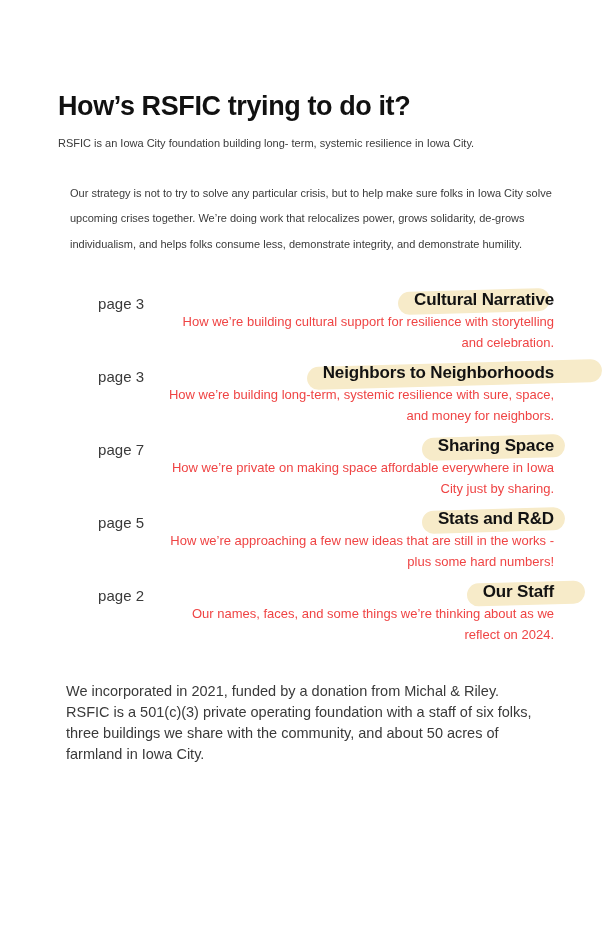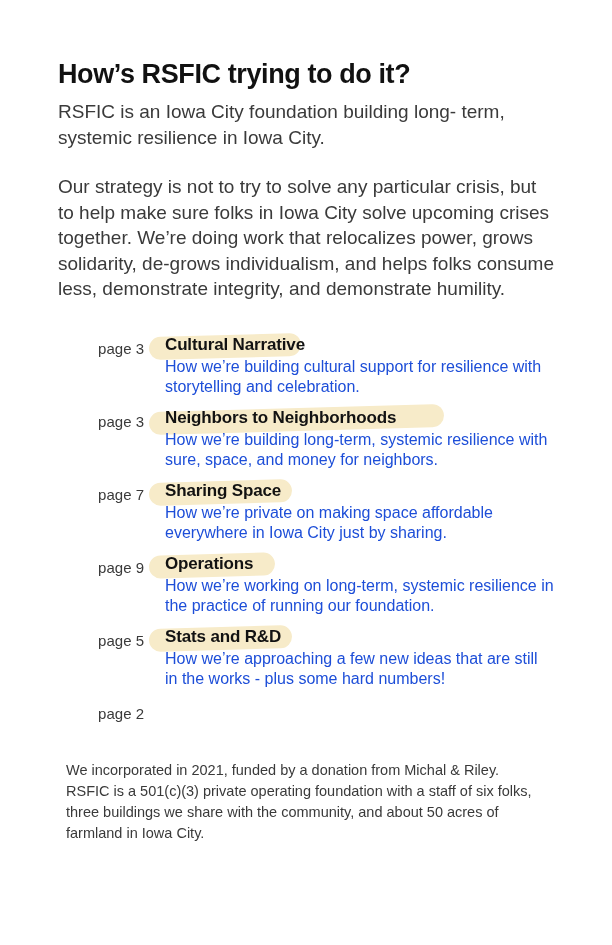--- a/index.html
+++ b/index.html
@@ -19,40 +19,41 @@
     position: relative;
     width: 612px;
     height: 945px;
     box-sizing: border-box;
     padding: 0 58px;
   }
 
   
   .doc-title {
     margin: 0;
-    padding-top: 58px;
+    padding-top: 90px;
     font-size: 27px;
     line-height: 32px;
     font-weight: 700;
     letter-spacing: -0.4px;
     color: #111111;
   }
 
   
   .intro {
     margin: 0;
     padding-top: 9px;
-    font-size: 19px;
+    font-size: 11px;
     line-height: 25.5px;
     color: #3a3a3a;
     max-width: 500px;
   }
   .intro.second {
     padding-top: 24px;
     max-width: 498px;
+    margin-left: 12px;
   }
 
   
   .toc {
     margin-top: 32px;
   }
   .toc-row {
     display: flex;
     align-items: flex-start;
     margin-bottom: 9px;
@@ -64,20 +65,21 @@
     padding-top: 5px;
     font-size: 15px;
     line-height: 20px;
     color: #3a3a3a;
     white-space: nowrap;
   }
   .toc-body {
     position: relative;
     flex: 1 1 auto;
     padding-left: 9px;
+    text-align: right;
   }
 
   .toc-title-wrap {
     position: relative;
     display: inline-block;
   }
   .toc-highlight {
     position: absolute;
     left: -16px;
     top: 1px;
@@ -96,23 +98,23 @@
     line-height: 22px;
     font-weight: 700;
     color: #121212;
     letter-spacing: -0.15px;
   }
   .toc-desc {
     position: relative;
     z-index: 1;
     margin: 0;
     padding-top: 1px;
-    font-size: 16px;
+    font-size: 13px;
     line-height: 20.5px;
-    color: #1d4ed8;
+    color: #ef4444;
   }
 
   
   .footer-note {
     margin: 8px;
     padding-top: 27px;
     font-size: 14.5px;
     line-height: 21px;
     color: #3a3a3a;
     max-width: 480px;
@@ -157,43 +159,40 @@
       <div class="toc-pagenum">page 7</div>
       <div class="toc-body">
         <span class="toc-title-wrap">
           <span class="toc-highlight" style="width: 143px; background: rgb(247, 235, 201);"></span>
           <span class="toc-title">Sharing Space</span>
         </span>
         <p class="toc-desc">How we’re private on making space affordable everywhere in Iowa City just by sharing.</p>
       </div>
     </div>
 
-    <div class="toc-row">
-      <div class="toc-pagenum">page 9</div>
-      <div class="toc-body">
-        <span class="toc-title-wrap">
-          <span class="toc-highlight" style="width: 126px; background: rgb(247, 235, 201);"></span>
-          <span class="toc-title">Operations</span>
-        </span>
-        <p class="toc-desc">How we’re working on long-term, systemic resilience in the practice of running our foundation.</p>
-      </div>
-    </div>
 
     <div class="toc-row">
       <div class="toc-pagenum">page 5</div>
       <div class="toc-body">
         <span class="toc-title-wrap">
           <span class="toc-highlight" style="width: 143px; background: rgb(247, 235, 201);"></span>
           <span class="toc-title">Stats and R&amp;D</span>
         </span>
         <p class="toc-desc">How we’re approaching a few new ideas that are still in the works - plus some hard numbers!</p>
       </div>
     </div>
 
     <div class="toc-row">
       <div class="toc-pagenum">page 2</div>
+      <div class="toc-body">
+        <span class="toc-title-wrap">
+          <span class="toc-highlight" style="width: 118px; background: rgb(247, 235, 201);"></span>
+          <span class="toc-title">Our Staff</span>
+        </span>
+        <p class="toc-desc">Our names, faces, and some things we’re thinking about as we reflect on 2024.</p>
+      </div>
     </div>
 
   </div>
 
   <p class="footer-note">We incorporated in 2021, funded by a donation from Michal &amp; Riley. RSFIC is a 501(c)(3) private operating foundation with a staff of six folks, three buildings we share with the community, and about 50 acres of farmland in Iowa City.</p>
 
 </div>
 
 </body></html>

